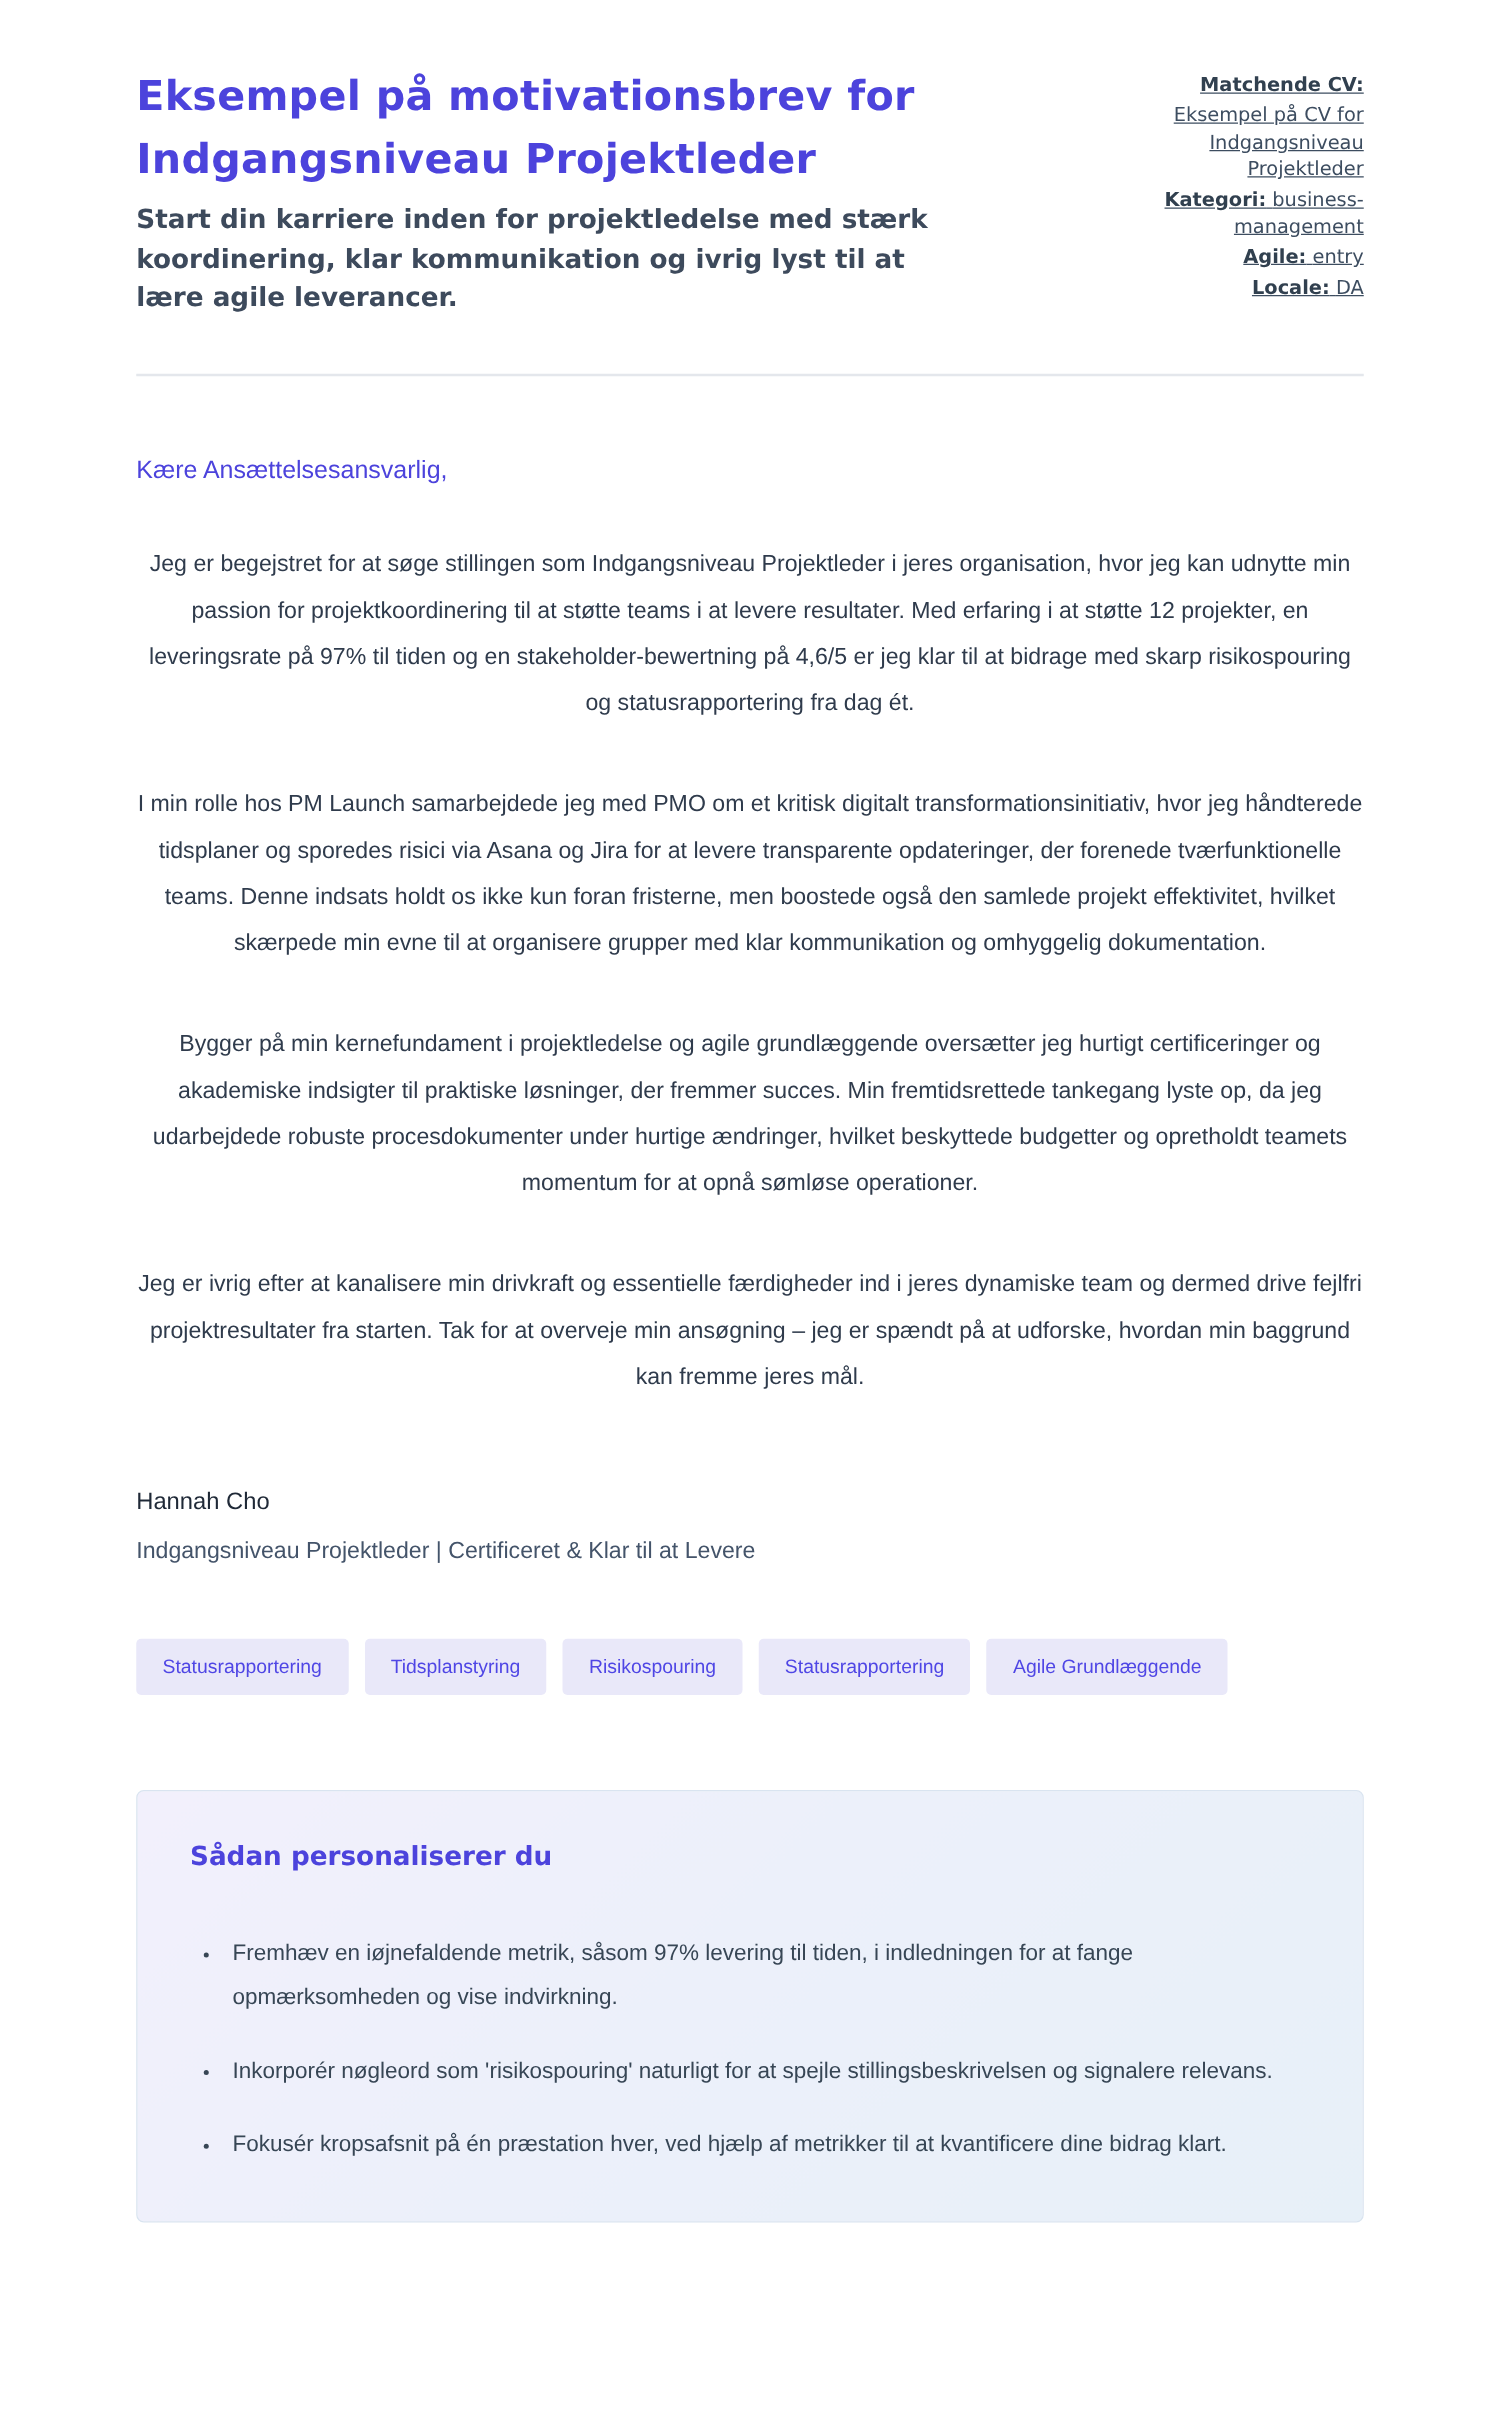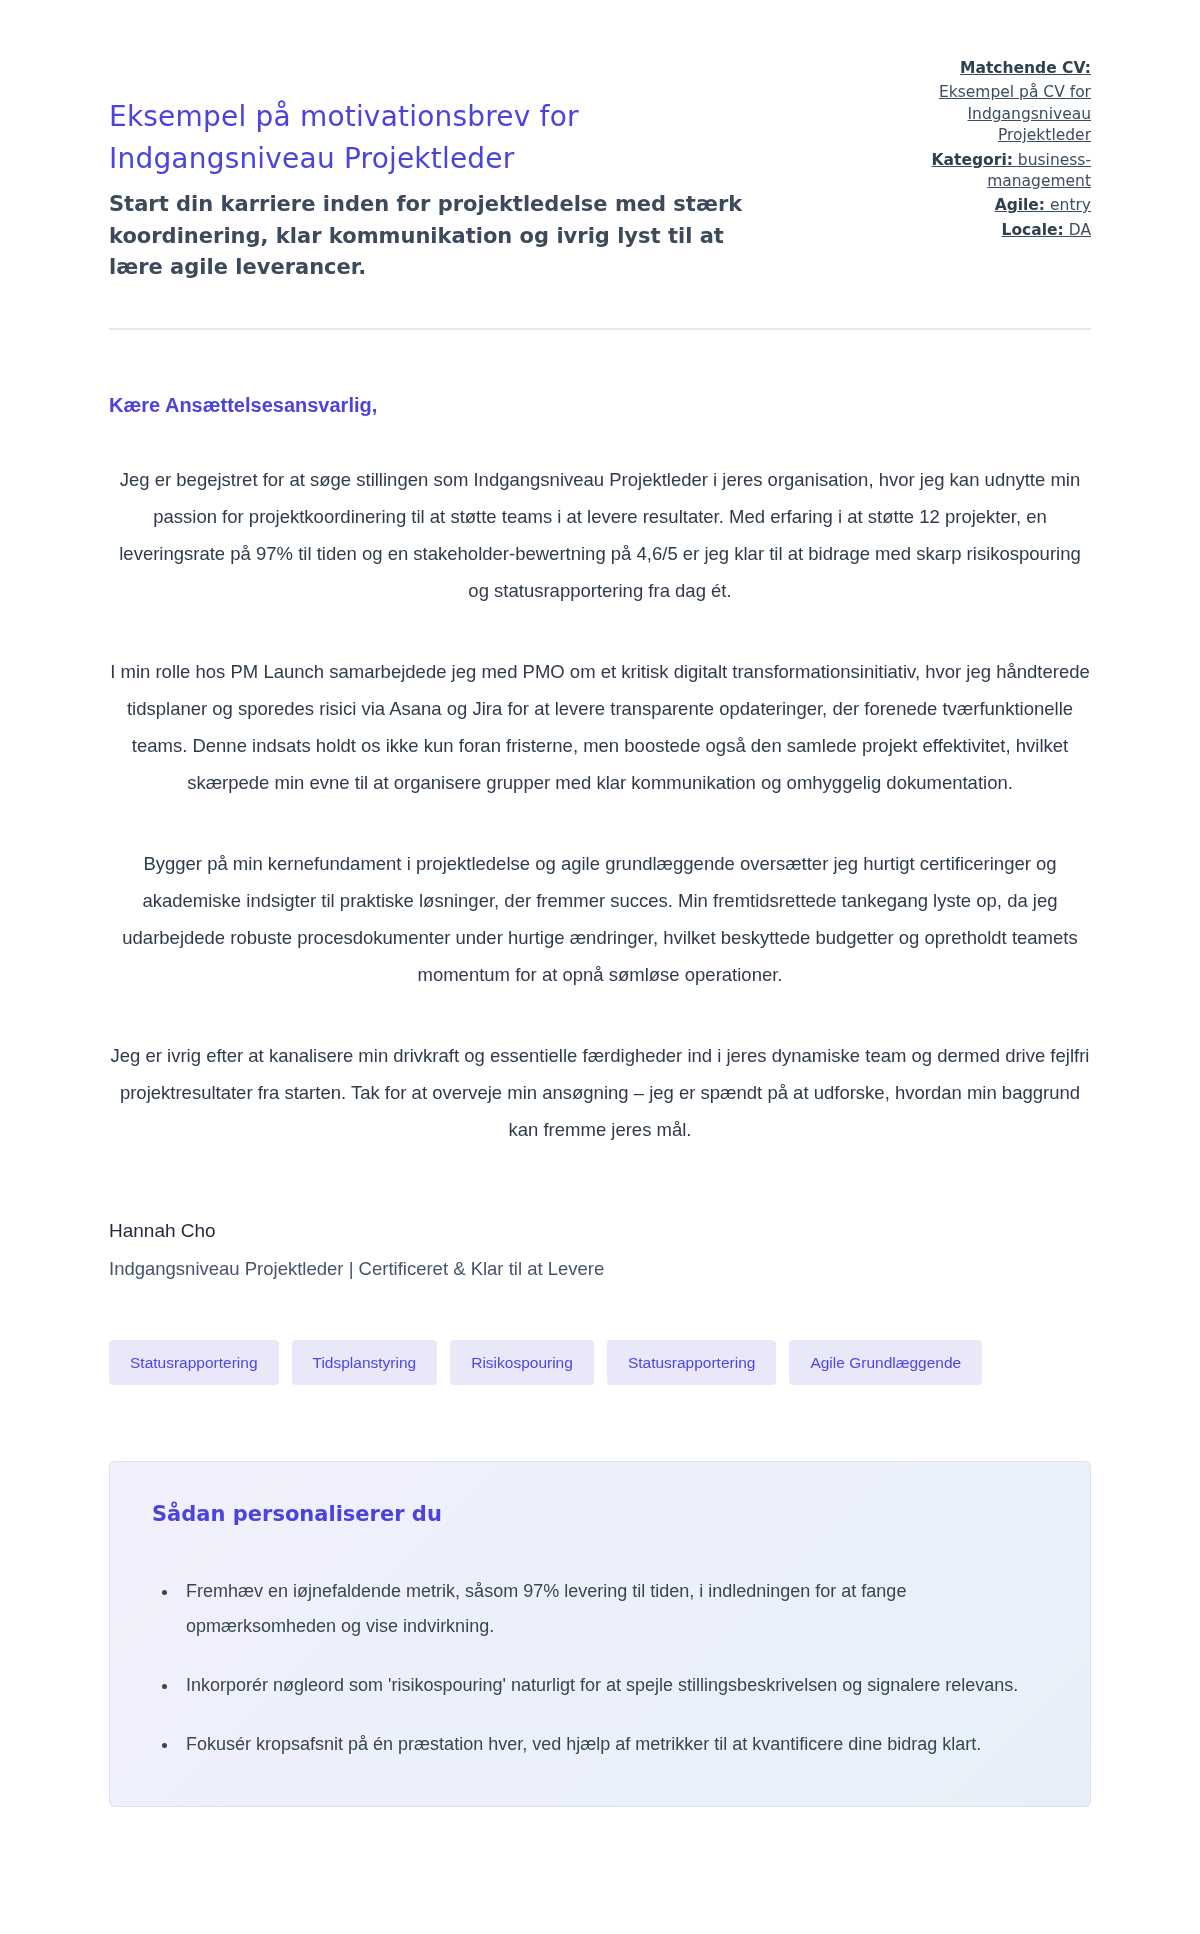--- a/index.html
+++ b/index.html
@@ -19,26 +19,25 @@
 
   
   .header {
     display: flex;
     justify-content: space-between;
     align-items: flex-start;
   }
   .header-left { width: 660px; }
   .page-title {
     font-family: "DejaVu Sans", sans-serif;
-    font-size: 28px;
-    font-weight: 400;
+    font-size: 33px;
+    font-weight: 700;
     line-height: 1.5;
     color: #4c43dc;
     letter-spacing: 0.2px;
-    margin-top: 44px;
   }
   .page-subtitle {
     margin-top: 9px;
     font-family: "DejaVu Sans", sans-serif;
     font-size: 21px;
     font-weight: 700;
     line-height: 1.5;
     color: #3d4a5c;
   }
   .meta {
@@ -61,21 +60,21 @@
   .divider {
     border: none;
     border-top: 2px solid #e4e7ec;
     margin-top: 44px;
   }
 
   
   .letter { margin-top: 64px; }
   .greeting {
     font-size: 20px;
-    font-weight: 700;
+    font-weight: 400;
     color: #4c43dc;
     margin-bottom: 44px;
   }
   .letter p.body-par {
     font-size: 18.5px;
     line-height: 2.0;
     color: #2f3b4c;
     margin-bottom: 44px;
     max-width: 982px;
     text-align: center;

